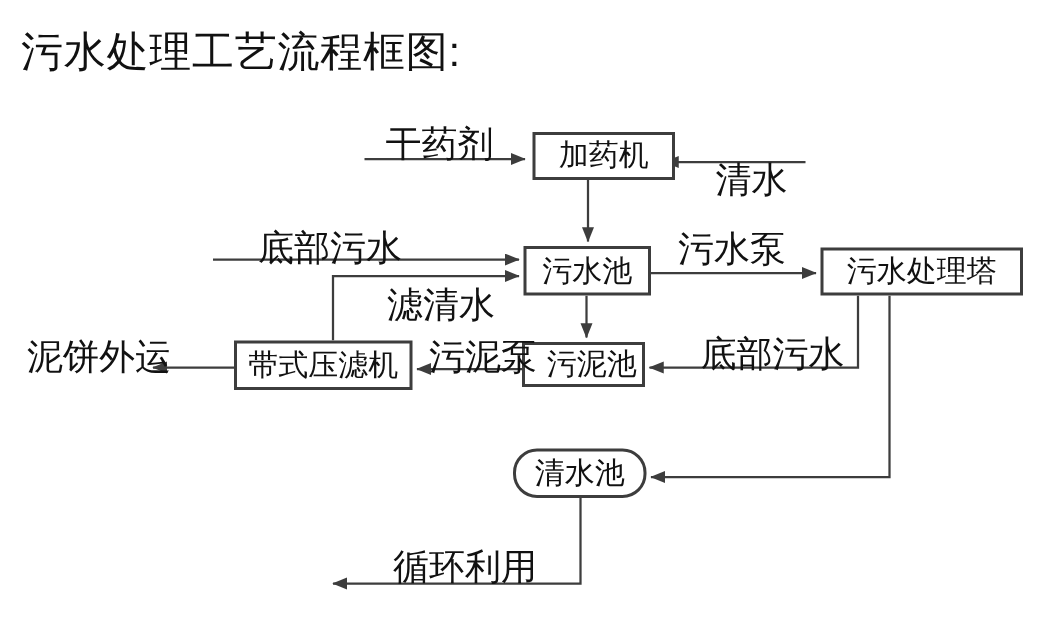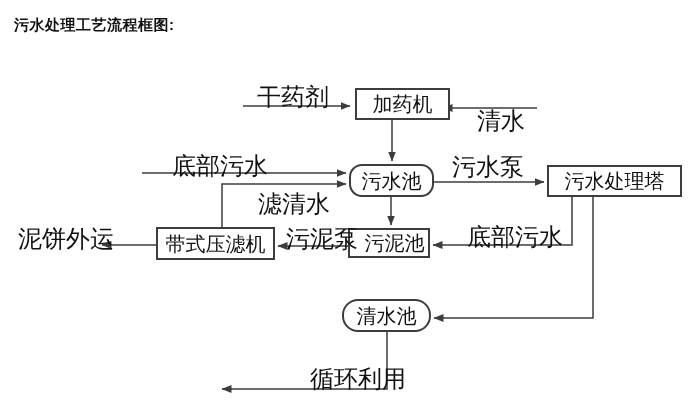--- a/index.html
+++ b/index.html
@@ -19,22 +19,22 @@
     width: 700px;
     height: 420px;
     background: var(--color-background);
     overflow: hidden;
   }
   .diagram-title {
     position: absolute;
     left: 14px;
     top: 16px;
     margin: 0;
-    font-size: 15px;
-    font-weight: bold;
+    font-size: 28px;
+    font-weight: normal;
     color: var(--color-text);
     letter-spacing: 0.5px;
     white-space: nowrap;
     text-align: right;
   }
   .arrows {
     position: absolute;
     left: 0; top: 0;
     width: 700px; height: 420px;
   }
@@ -50,41 +50,41 @@
     align-items: center;
     justify-content: center;
     border: 2px solid var(--color-line);
     background: var(--color-node_fill);
     color: var(--color-text);
     font-size: 20px;
     line-height: 1;
     white-space: nowrap;
   }
   .node-dosing-machine       { left: 355px; top:  88px; width:  95px; height: 32px; }
-  .node-sewage-pool          { left: 349px; top: 164px; width:  85px; height: 33px; border-radius: 13px; }
+  .node-sewage-pool          { left: 349px; top: 164px; width:  85px; height: 33px; }
   .node-treatment-tower      { left: 547px; top: 165px; width: 135px; height: 32px; }
   .node-belt-filter-press    { left: 156px; top: 227px; width: 119px; height: 33px; }
   .node-sludge-pool          { left: 348px; top: 228px; width:  82px; height: 30px; padding-left: 11px; }
   .node-clean-water-pool     { left: 342px; top: 299px; width:  89px; height: 33px; border-radius: 16px; }
   .edge-label {
     position: absolute;
     font-size: 24px;
     line-height: 1;
     color: var(--color-text);
     white-space: nowrap;
   }
   .label-dry-agent           { left: 257px; top:  85px; }
   .label-clean-water         { left: 477px; top:  85px; margin-top: 24px; }
   .label-sand-washing-sewage { left: 172px; top: 154px; }
   .label-sewage-pump         { left: 452px; top: 155px; }
   .label-filtered-water      { left: 258px; top: 192px; }
   .label-sludge-pump         { left: 286px; top: 227px; }
   .label-bottom-sewage       { left: 467px; top: 225px; }
   .label-mud-cake-outbound   { left:  18px; top: 227px; }
-  .label-recycling           { left: 262px; top: 367px; margin-left: 48px; }
+  .label-recycling           { left: 262px; top: 367px; }
 </style>
 </head>
 <body>
 
 <div class="canvas">
 
   <h1 class="diagram-title">污水处理工艺流程框图:</h1>
 
   <svg class="arrows" viewBox="0 0 700 420" xmlns="http://www.w3.org/2000/svg">
     <defs>

